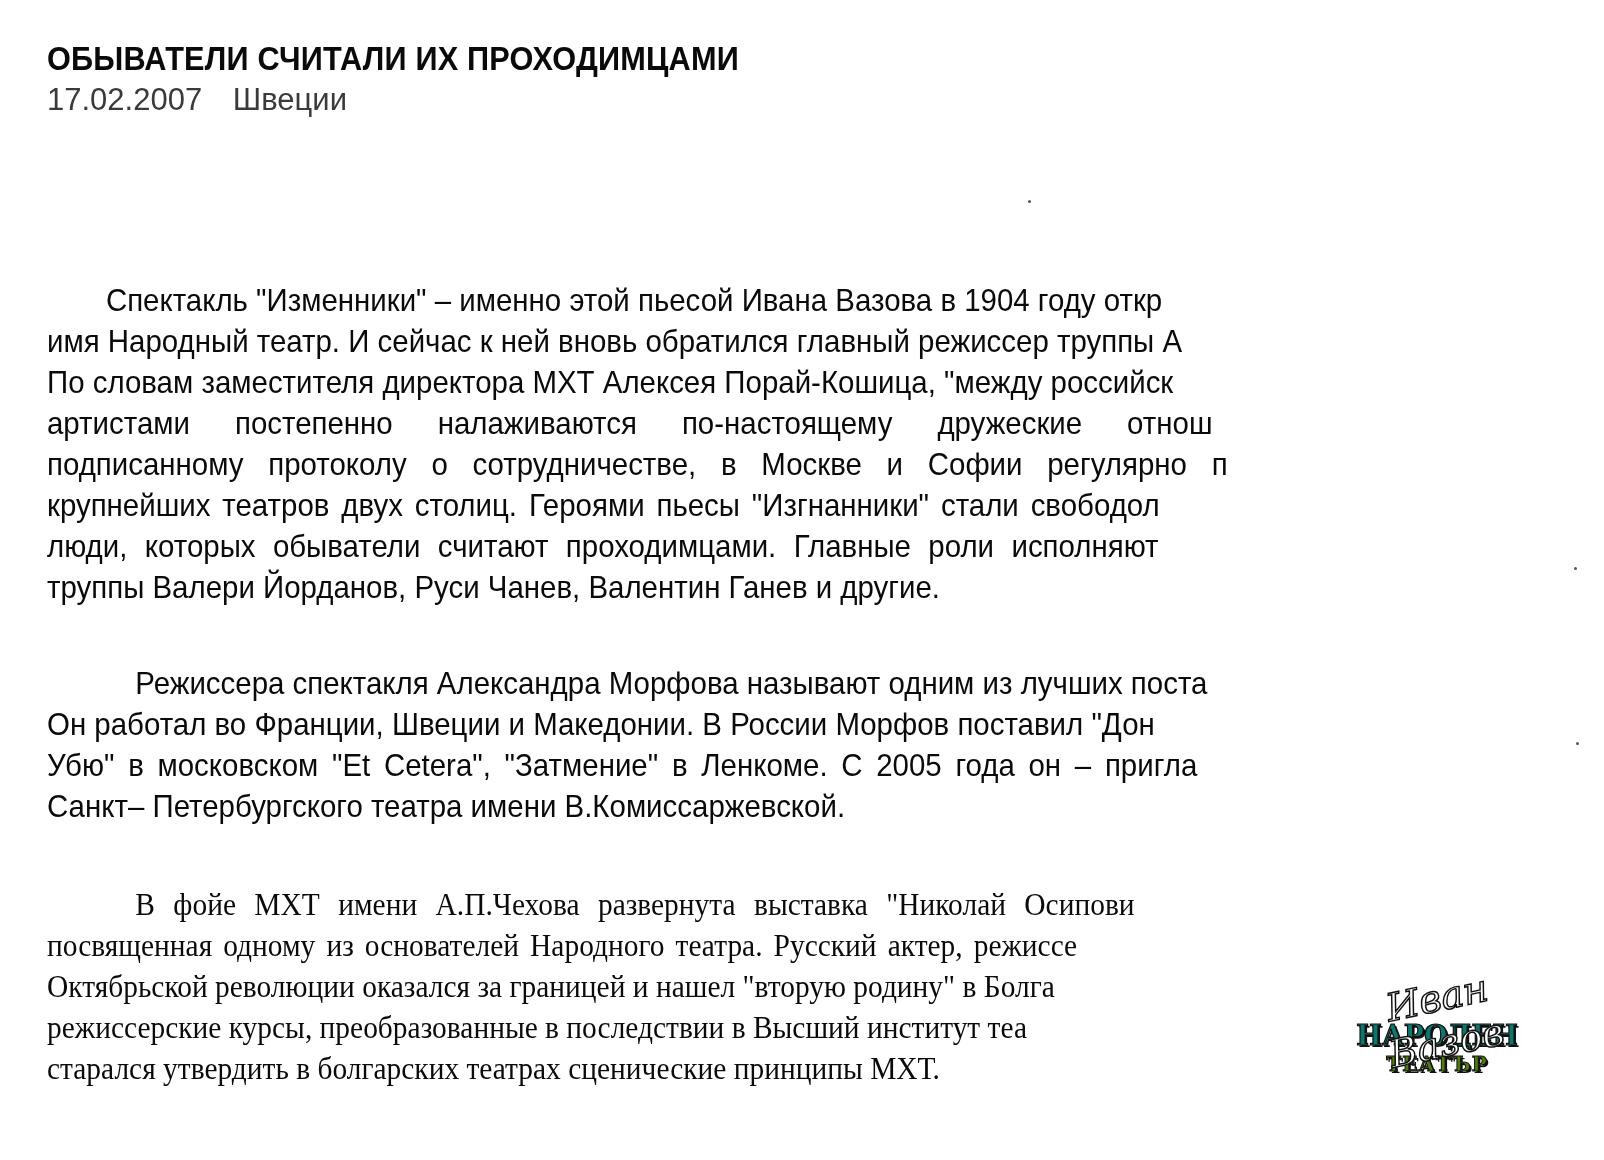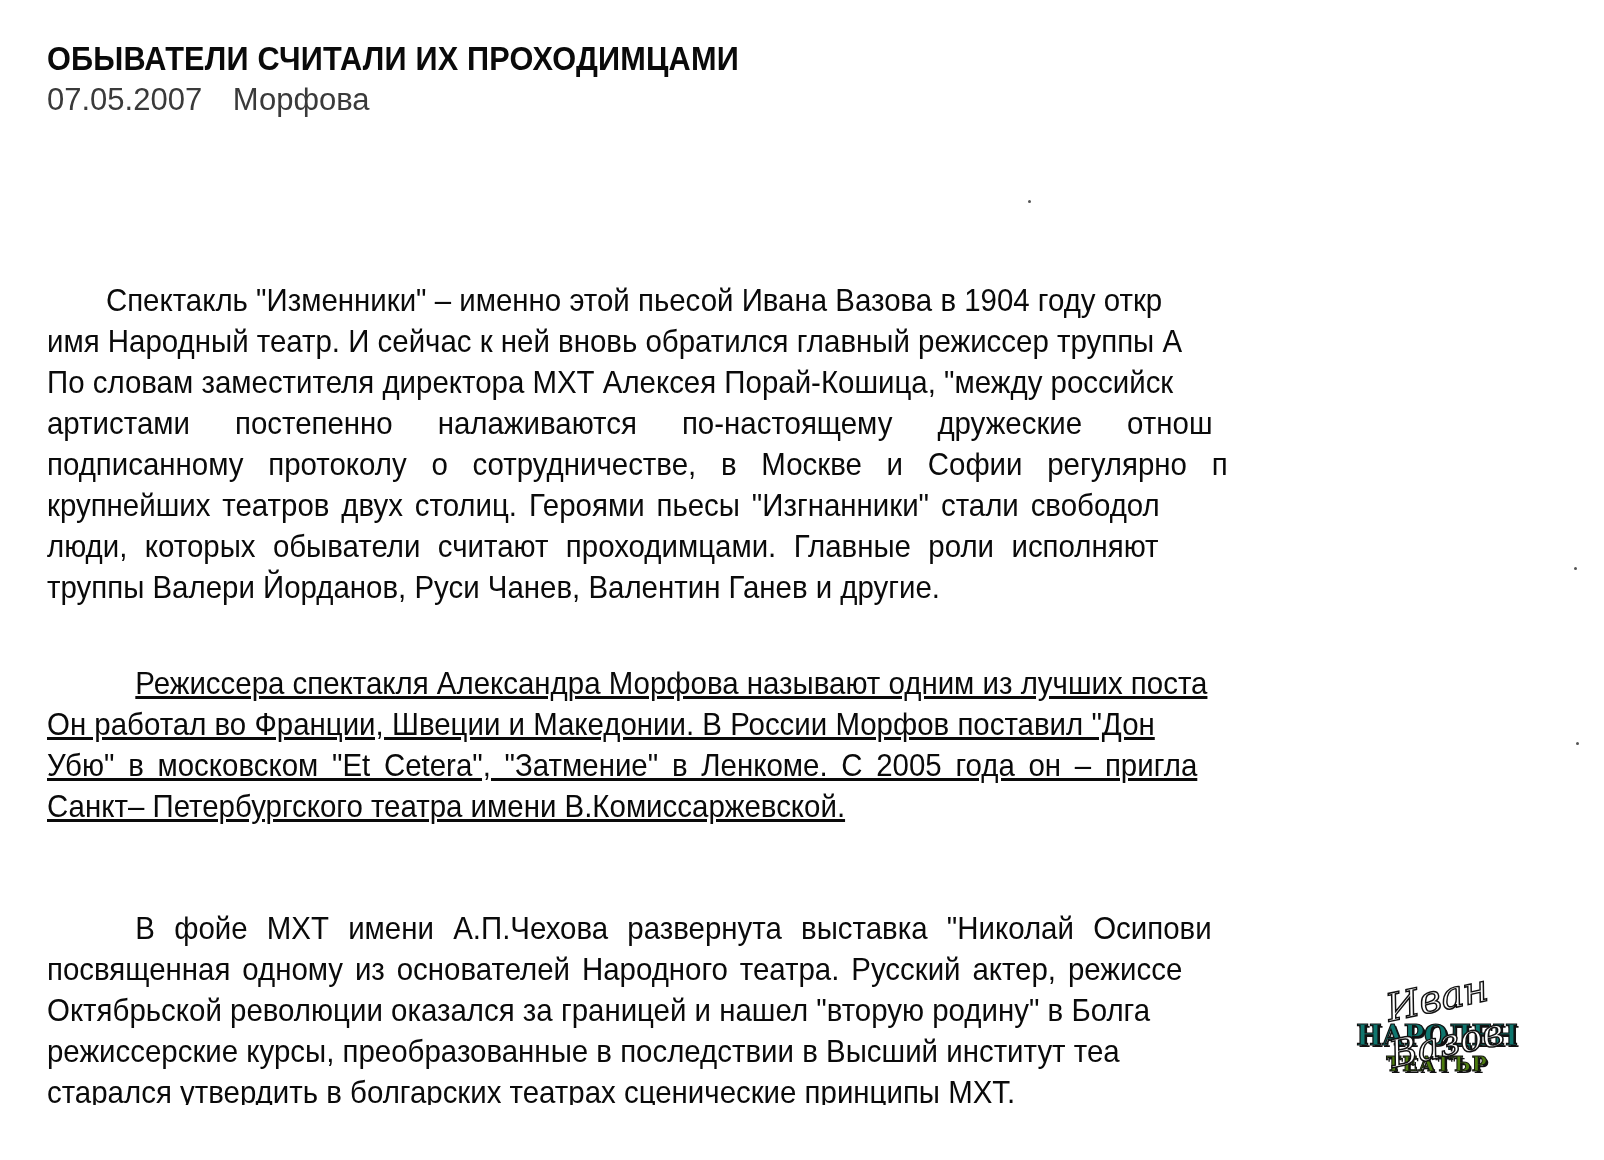--- a/index.html
+++ b/index.html
@@ -70,22 +70,22 @@
     .line {
       display: block;
       white-space: nowrap;
       transform: scaleX(0.92);
       transform-origin: left center;
     }
     .lead .line { transform: scaleX(0.97); }
     .indent { padding-left: 64px; }
     .indent-lg { padding-left: 96px; }
     #p1 { top: 280px; }
-    #p2 { top: 663px; text-decoration: underline; }
-    #p3 { top: 908px; }
+    #p2 { top: 663px; }
+    #p3 { top: 884px; font-family: Liberation Serif, serif; }
 
     .logo {
       position: absolute;
       left: 1352px;
       top: 975px;
       width: 170px;
       height: 115px;
       text-align: center;
     }
     .logo .sig {
@@ -130,22 +130,22 @@
   </style>
 </head>
 <body>
 
 <div class="page">
   <div class="clip">
 
     <div class="title">ОБЫВАТЕЛИ СЧИТАЛИ ИХ ПРОХОДИМЦАМИ</div>
 
     <div class="dateline">
-      <span>07.05.2007</span>
-      <span class="city">Морфова</span>
+      <span>17.02.2007</span>
+      <span class="city">Швеции</span>
     </div>
 
 
     <div class="para" id="p1">
       <span class="line indent">Спектакль "Изменники" – именно этой пьесой Ивана Вазова в 1904 году откр</span>
       <span class="line">имя Народный театр. И сейчас к ней вновь обратился главный режиссер труппы А</span>
       <span class="line">По словам заместителя директора МХТ Алексея Порай-Кошица, "между российск</span>
       <span class="line" style="word-spacing:40px">артистами постепенно налаживаются по-настоящему дружеские отнош</span>
       <span class="line" style="word-spacing:18px">подписанному протоколу о сотрудничестве, в Москве и Софии регулярно п</span>
       <span class="line" style="word-spacing:4px">крупнейших театров двух столиц. Героями пьесы "Изгнанники" стали свободол</span>

